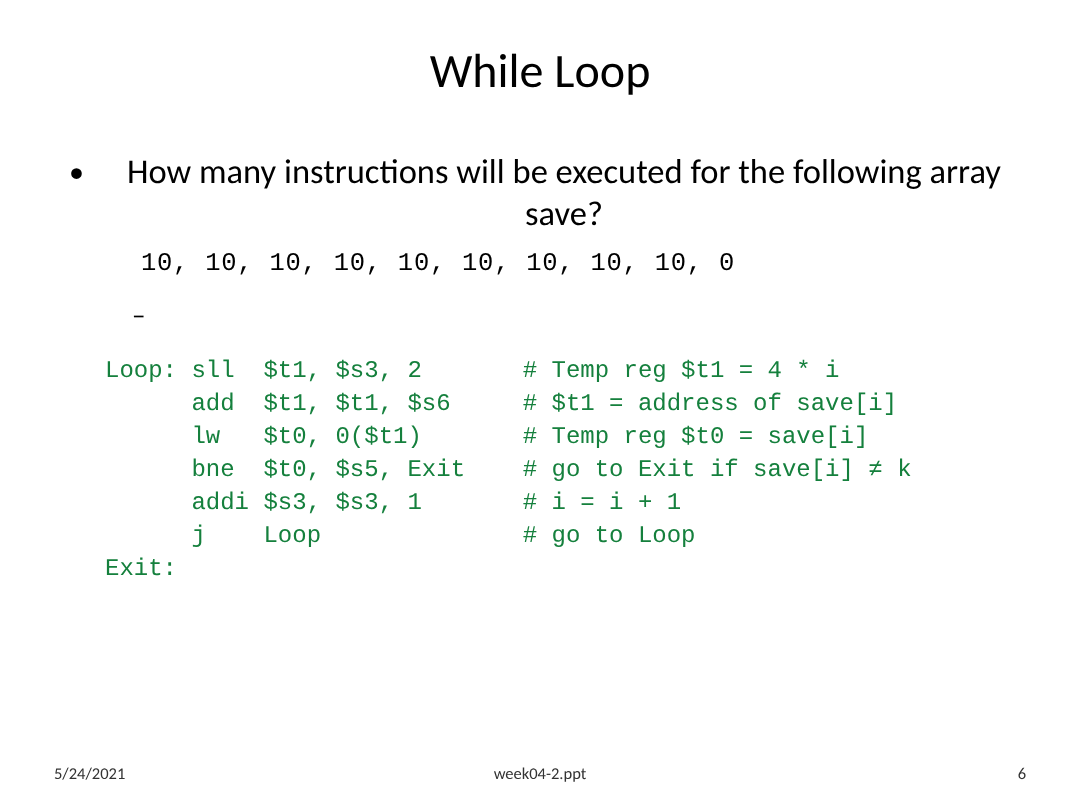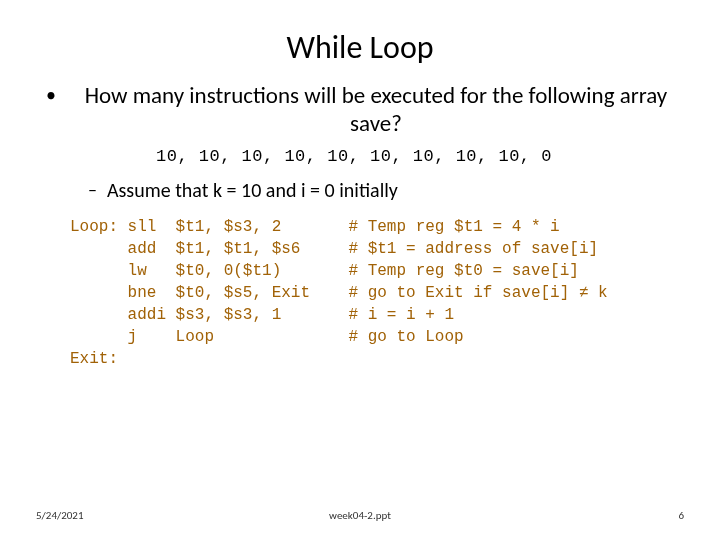--- a/index.html
+++ b/index.html
@@ -9,42 +9,42 @@
     background: #fff;
     font-family: Calibri, Arial, sans-serif;
     color: #000;
     position: relative;
     padding: 28px 36px 0 36px;
   }
   .title {
     text-align: center;
     font-size: 32px;
     font-weight: 400;
-    margin-bottom: 14px;
+    margin-bottom: 34px;
   }
   .bullet-row {
     display: flex;
     align-items: flex-start;
     margin-left: 10px;
     margin-bottom: 4px;
   }
   .bullet-dot {
     font-size: 20px;
     line-height: 28px;
     margin-right: 12px;
   }
   .bullet-text {
     font-size: 23px;
     line-height: 28px;
     text-align: center;
   }
   .array-line {
     font-family: "Courier New", monospace;
     font-size: 17px;
-    margin-left: 120px;
+    margin-left: 58px;
     margin-top: 10px;
     margin-bottom: 12px;
     letter-spacing: 0.5px;
   }
   .sub-bullet-row {
     display: flex;
     align-items: flex-start;
     margin-left: 52px;
     margin-bottom: 14px;
   }
@@ -56,21 +56,21 @@
   .sub-text {
     font-size: 20px;
     line-height: 24px;
   }
   .code-block {
     font-family: "Courier New", monospace;
     font-size: 16px;
     line-height: 22px;
     margin-left: 34px;
     white-space: pre;
-    color: #a16207;
+    color: #15803d;
   }
   .footer {
     position: absolute;
     bottom: 18px;
     left: 36px;
     right: 36px;
     display: flex;
     font-size: 11px;
     color: #333;
   }
@@ -90,21 +90,20 @@
 
 <div class="bullet-row">
   <span class="bullet-dot">•</span>
   <span class="bullet-text">How many instructions will be executed for the following array save?</span>
 </div>
 
 <div class="array-line">10, 10, 10, 10, 10, 10, 10, 10, 10, 0</div>
 
 <div class="sub-bullet-row">
   <span class="sub-dash">–</span>
-  <span class="sub-text">Assume that k = 10 and i = 0 initially</span>
 </div>
 
 <div class="code-block">Loop: sll  $t1, $s3, 2       # Temp reg $t1 = 4 * i
       add  $t1, $t1, $s6     # $t1 = address of save[i]
       lw   $t0, 0($t1)       # Temp reg $t0 = save[i]
       bne  $t0, $s5, Exit    # go to Exit if save[i] ≠ k
       addi $s3, $s3, 1       # i = i + 1
       j    Loop              # go to Loop
 Exit:</div>
 

